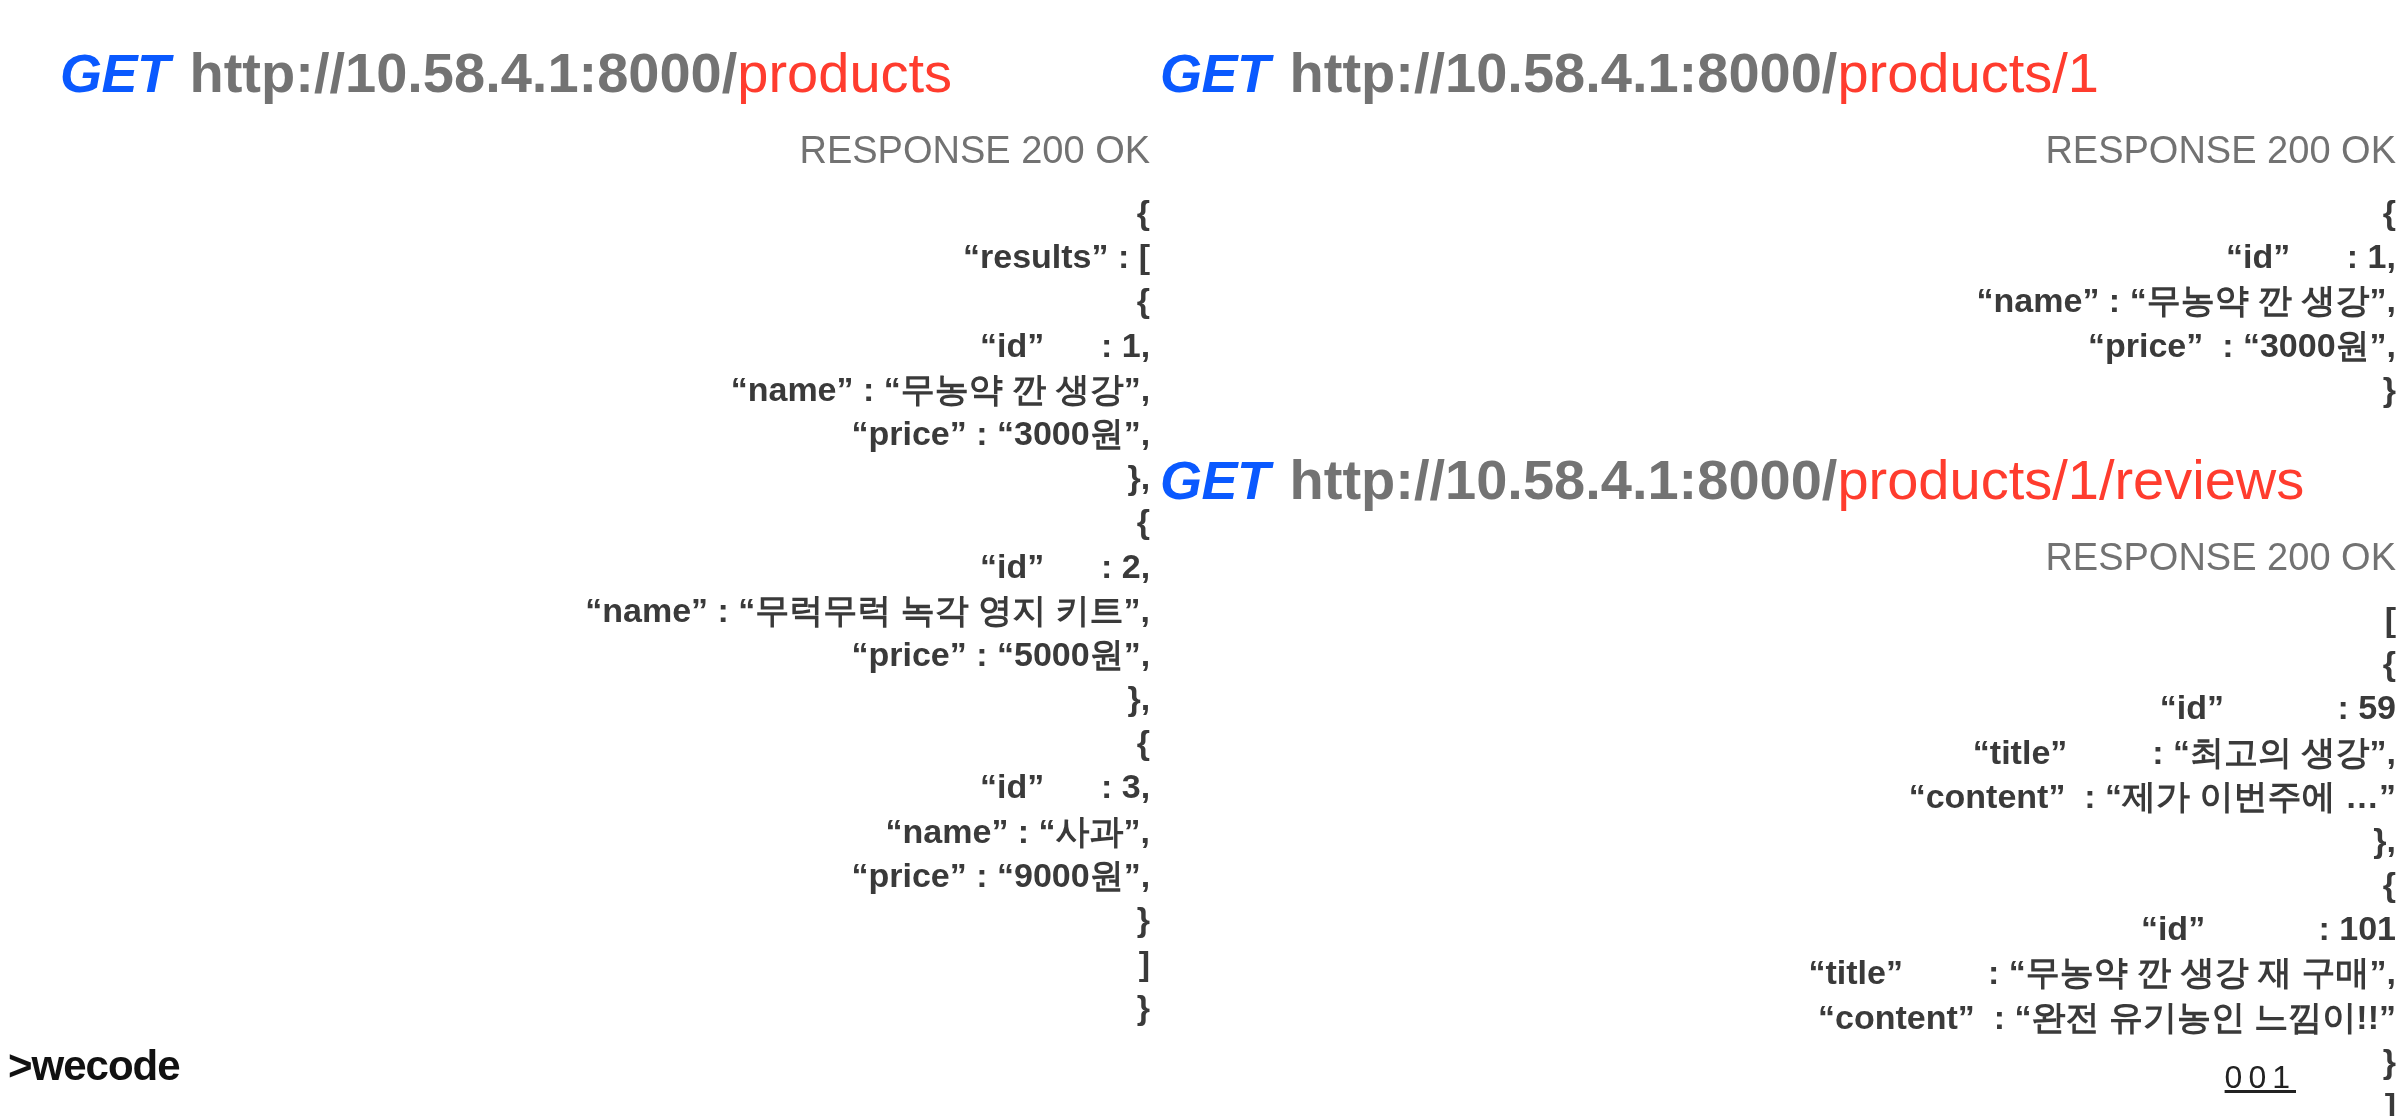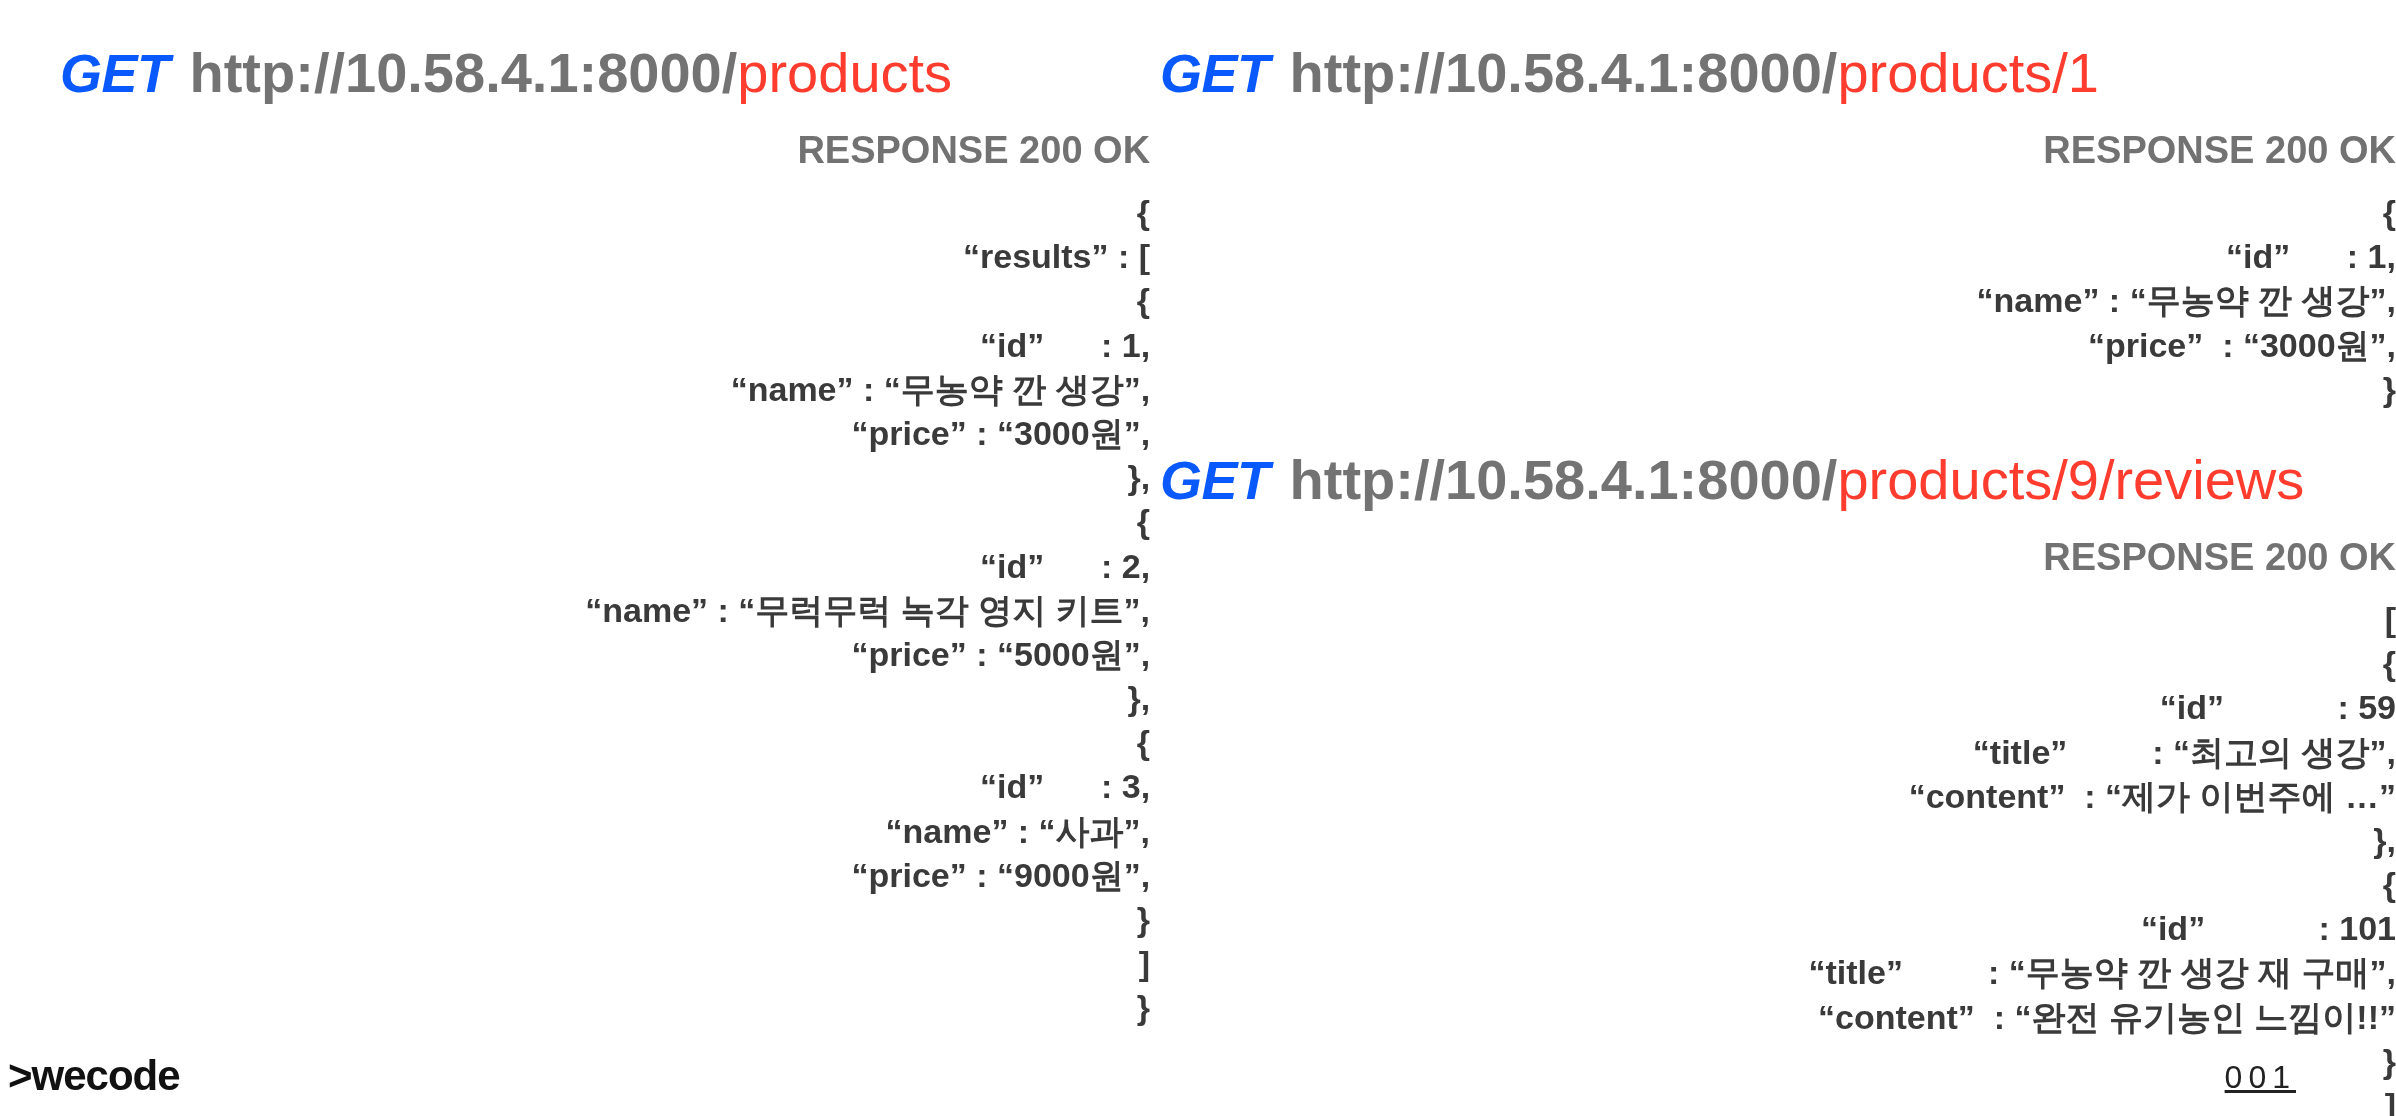--- a/index.html
+++ b/index.html
@@ -56,37 +56,37 @@
     .response-block {
       padding-left: 270px;
       margin-bottom: 46px;
     }
     .response-block-tight {
       padding-left: 280px;
       margin-bottom: 36px;
     }
     .response-title {
       color: #727272;
-      font-weight: 700;
+      font-weight: 400;
       font-size: 38px;
       margin-bottom: 18px;
       padding-left: 66px;
     }
     .code {
       font-family: "Helvetica Neue", Arial, sans-serif;
       color: #3a3a3a;
       font-weight: 800;
       font-size: 34px;
       line-height: 1.3;
       white-space: pre;
     }
     .footer-left {
       position: absolute;
       left: 8px;
-      bottom: 16px;
+      bottom: 26px;
       font-size: 42px;
       font-weight: 700;
       color: #111;
       letter-spacing: -1px;
     }
     .footer-right {
       position: absolute;
       right: 100px;
       bottom: 20px;
       font-size: 32px;
@@ -147,21 +147,21 @@
       <div class="code">{
     “id”      : 1,
     “name” : “무농약 깐 생강”,
     “price”  : “3000원”,
 }</div>
     </div>
 
     <div class="request-line">
       <span class="method">GET</span>
       <span>
-        <span class="url-base">http://10.58.4.1:8000/</span><span class="url-path">products/9/reviews</span>
+        <span class="url-base">http://10.58.4.1:8000/</span><span class="url-path">products/1/reviews</span>
       </span>
     </div>
 
     <div class="response-block-tight">
       <div class="response-title">RESPONSE 200 OK</div>
       <div class="code">[
     {
         “id”            : 59
         “title”         : “최고의 생강”,
         “content”  : “제가 이번주에 …”

